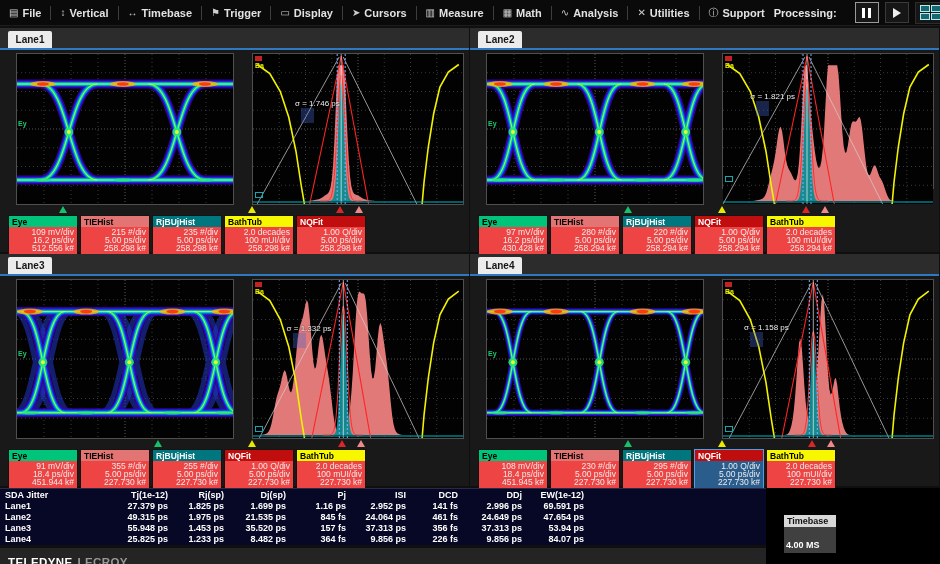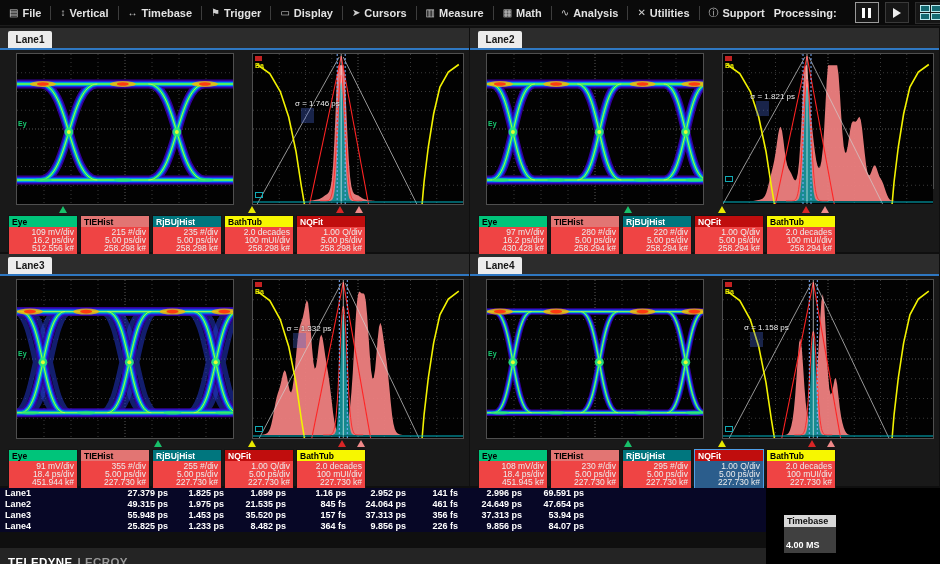--- a/index.html
+++ b/index.html
@@ -711,20 +711,31 @@
               <div>2.0 decades</div>
               <div>100 mUI/div</div>
               <div>227.730 k#</div>
             </div>
           </div>
         </div>
   </div>
     </div>
 
   <div class="jtable" id="jtable">
+      <div class="trow thead">
+        <div>SDA Jitter</div>
+        <div>Tj(1e-12)</div>
+        <div>Rj(sp)</div>
+        <div>Dj(sp)</div>
+        <div>Pj</div>
+        <div>ISI</div>
+        <div>DCD</div>
+        <div>DDj</div>
+        <div>EW(1e-12)</div>
+      </div>
       <div class="trow">
         <div>Lane1</div>
         <div>27.379 ps</div>
         <div>1.825 ps</div>
         <div>1.699 ps</div>
         <div>1.16 ps</div>
         <div>2.952 ps</div>
         <div>141 fs</div>
         <div>2.996 ps</div>
         <div>69.591 ps</div>

